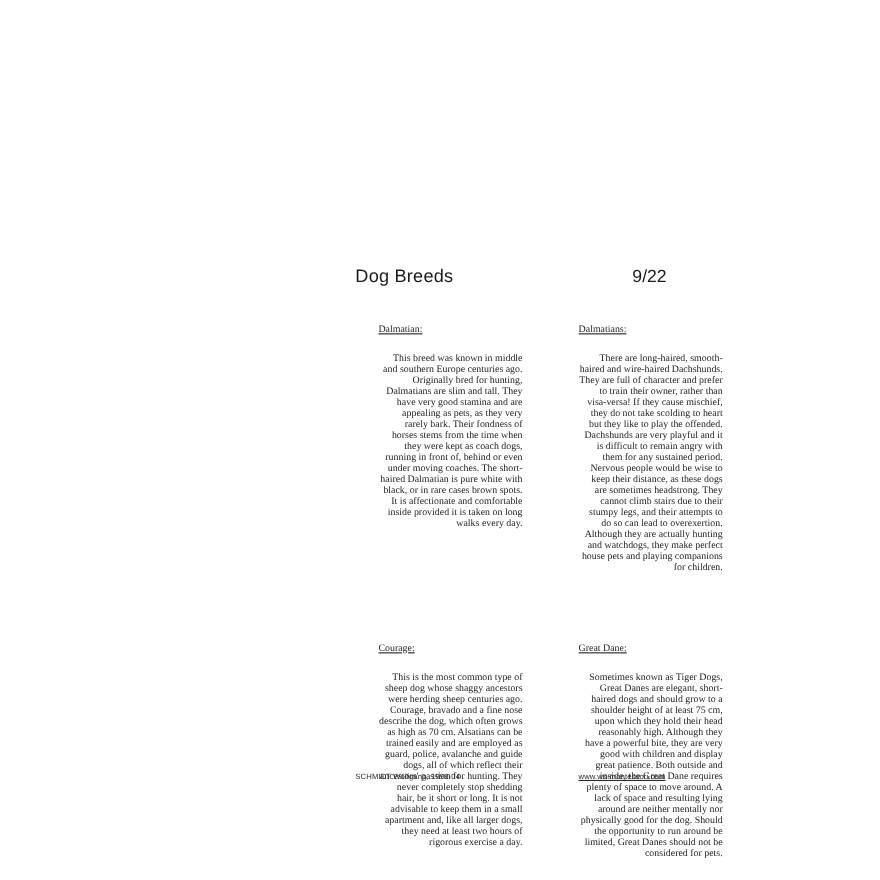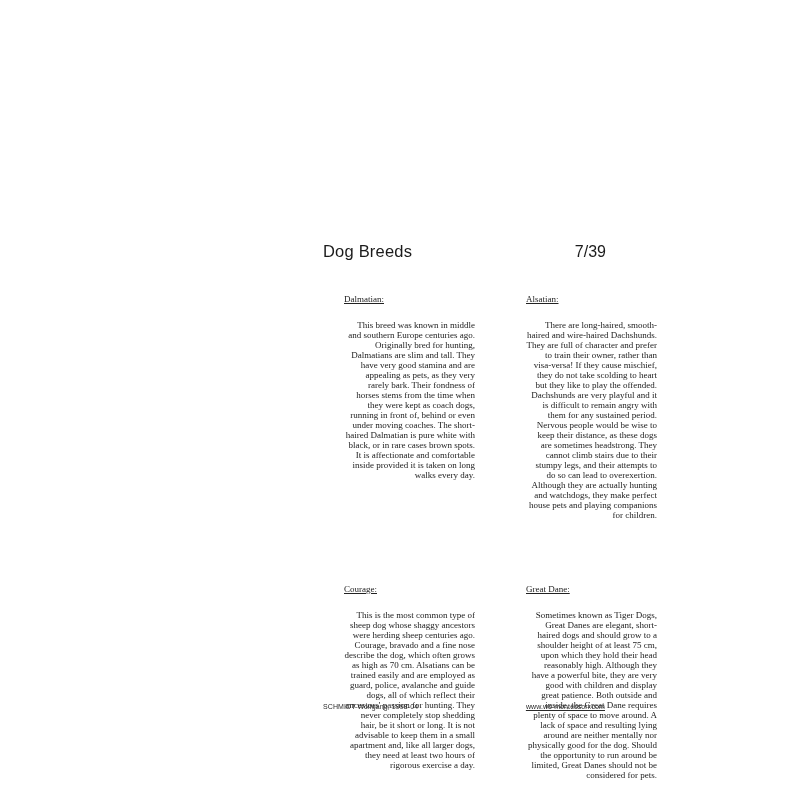--- a/index.html
+++ b/index.html
@@ -84,32 +84,32 @@
     letter-spacing: 0.1px;
   }
 </style>
 </head>
 <body>
 
 <div class="sheet">
 
   <div class="doc-header">
     <span class="doc-title">Dog Breeds</span>
-    <span class="page-number">7/39</span>
+    <span class="page-number">9/22</span>
   </div>
 
   <div class="content-grid">
 
     <div class="section row1">
       <div class="section-heading">Dalmatian:</div>
       <div class="section-body">This breed was known in middle and southern Europe centuries ago. Originally bred for hunting, Dalmatians are slim and tall. They have very good stamina and are appealing as pets, as they very rarely bark. Their fondness of horses stems from the time when they were kept as coach dogs, running in front of, behind or even under moving coaches. The short-haired Dalmatian is pure white with black, or in rare cases brown spots. It is affectionate and comfortable inside provided it is taken on long walks every day.</div>
     </div>
 
     <div class="section row1">
-      <div class="section-heading">Alsatian:</div>
+      <div class="section-heading">Dalmatians:</div>
       <div class="section-body">There are long-haired, smooth-haired and wire-haired Dachshunds. They are full of character and prefer to train their owner, rather than visa-versa! If they cause mischief, they do not take scolding to heart but they like to play the offended. Dachshunds are very playful and it is difficult to remain angry with them for any sustained period. Nervous people would be wise to keep their distance, as these dogs are sometimes headstrong. They cannot climb stairs due to their stumpy legs, and their attempts to do so can lead to overexertion. Although they are actually hunting and watchdogs, they make perfect house pets and playing companions for children.</div>
     </div>
 
     <div class="section row2">
       <div class="section-heading">Courage:</div>
       <div class="section-body">This is the most common type of sheep dog whose shaggy ancestors were herding sheep centuries ago. Courage, bravado and a fine nose describe the dog, which often grows as high as 70 cm. Alsatians can be trained easily and are employed as guard, police, avalanche and guide dogs, all of which reflect their ancestors' passion for hunting. They never completely stop shedding hair, be it short or long.  It is not advisable to keep them in a small apartment and, like all larger dogs, they need at least two hours of rigorous exercise a day.</div>
     </div>
 
     <div class="section row2">
       <div class="section-heading">Great Dane:</div>

